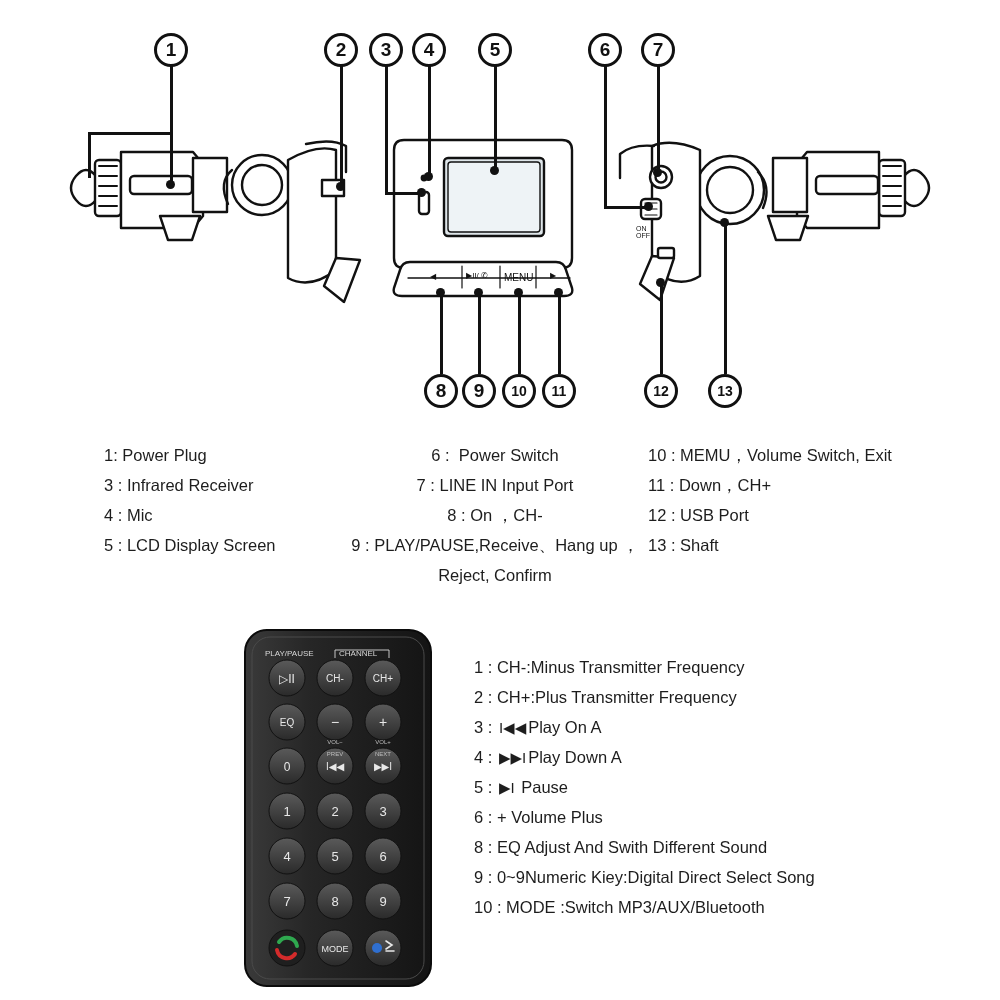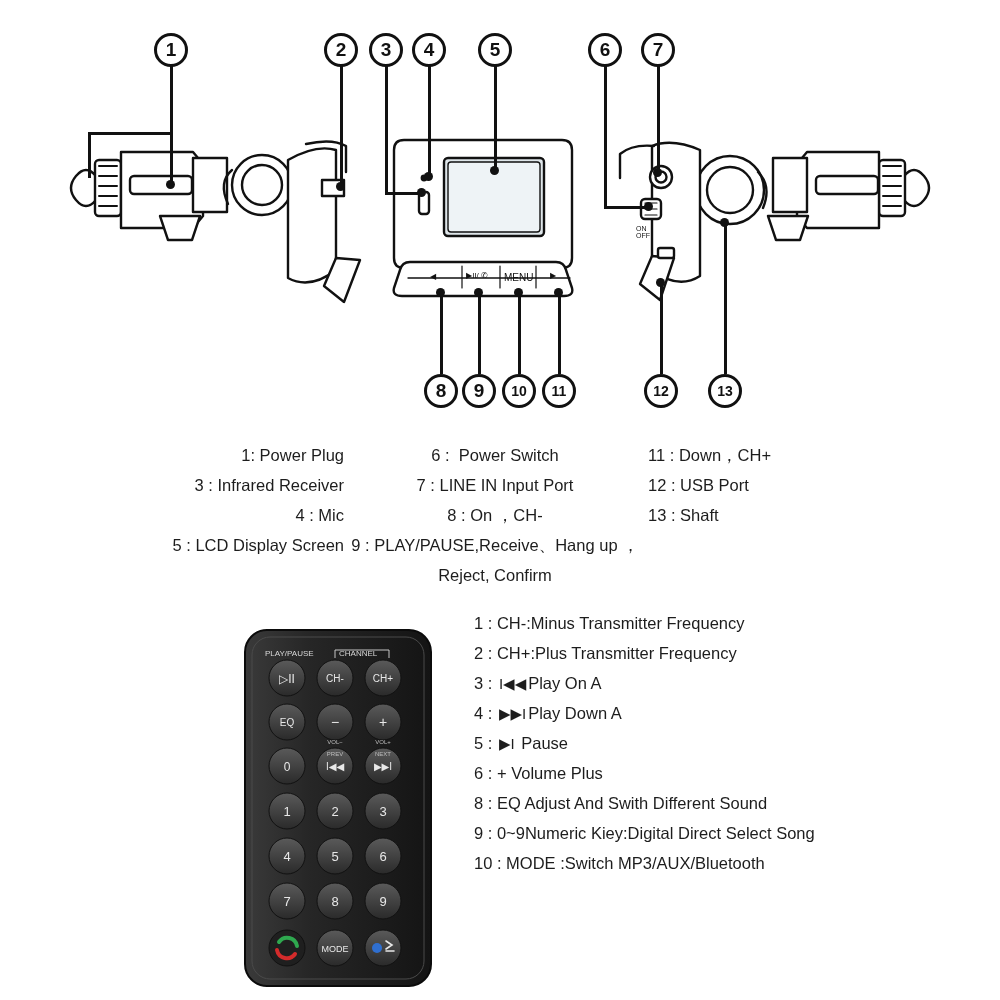--- a/index.html
+++ b/index.html
@@ -65,38 +65,38 @@
 
   
   .legend-col {
     position: absolute;
     font-size: 16.5px;
     line-height: 30px;
     color: #1d1d1d;
   }
   .legend-col div { white-space: pre; }
 
-  #legend-col-1 { left: 104px; top: 440px; width: 240px; text-align: right; }
+  #legend-col-1 { left: 104px; top: 440px; width: 240px; }
   #legend-col-2 { left: 330px; top: 440px; width: 330px; text-align: center; }
   #legend-col-3 { left: 648px; top: 440px; width: 330px; }
 
   
   #remote {
     position: absolute;
     left: 243px;
     top: 628px;
     width: 190px;
     height: 360px;
     z-index: 3;
   }
 
   #remote-legend {
     position: absolute;
     left: 474px;
-    top: 608px;
+    top: 652px;
     width: 520px;
     font-size: 16.5px;
     line-height: 30px;
     color: #1d1d1d;
   }
   #remote-legend div {
     display: flex;
     align-items: center;
     gap: 2px;
     white-space: pre;
@@ -257,20 +257,21 @@
 
 <div class="legend-col" id="legend-col-2">
   <div>6 :  Power Switch</div>
   <div>7 : LINE IN Input Port</div>
   <div>8 : On ，CH-</div>
   <div>9 : PLAY/PAUSE,Receive、Hang up ，</div>
   <div>Reject, Confirm</div>
 </div>
 
 <div class="legend-col" id="legend-col-3">
+  <div>10 : MEMU，Volume Switch, Exit</div>
   <div>11 : Down，CH+</div>
   <div>12 : USB Port</div>
   <div>13 : Shaft</div>
 </div>
 
 <svg id="remote" viewBox="0 0 190 360">
   <defs>
     <linearGradient id="rbody" x1="0" y1="0" x2="1" y2="0">
       <stop offset="0%" stop-color="#3a3a3a"></stop>
       <stop offset="35%" stop-color="#262626"></stop>

